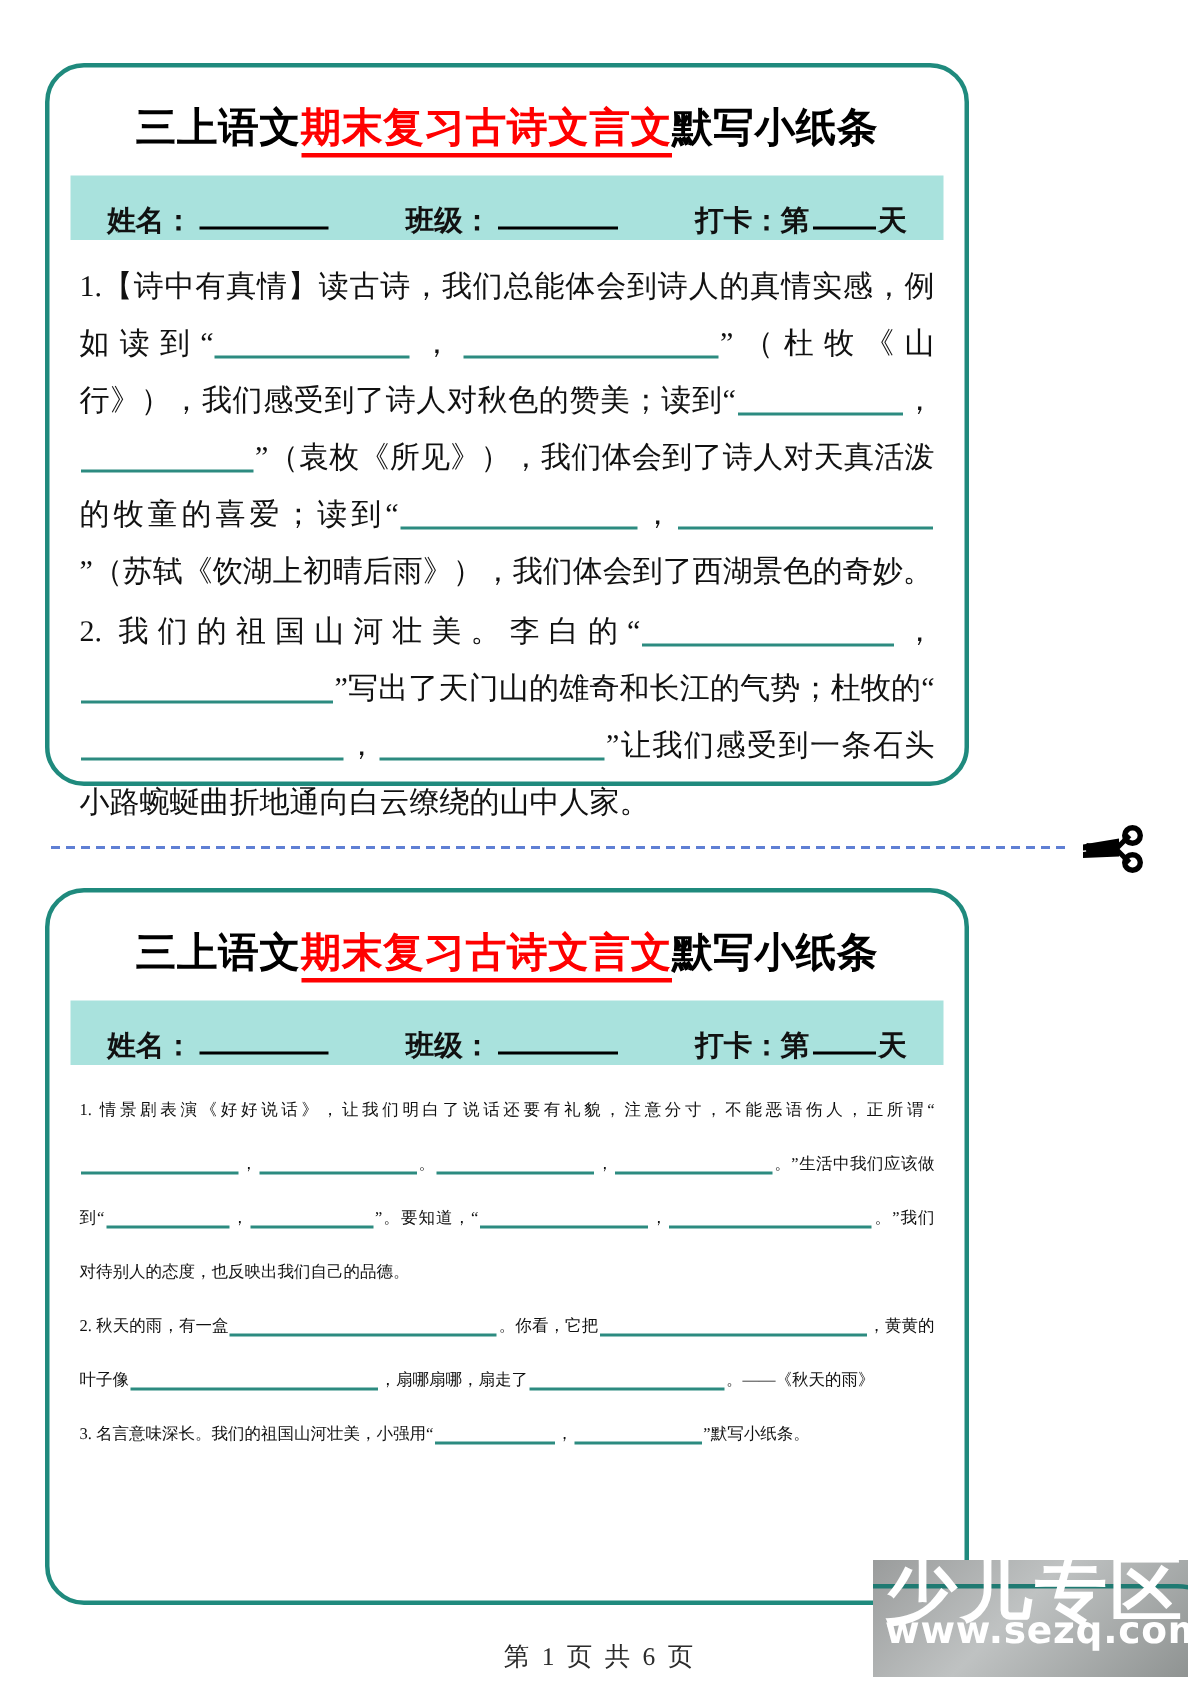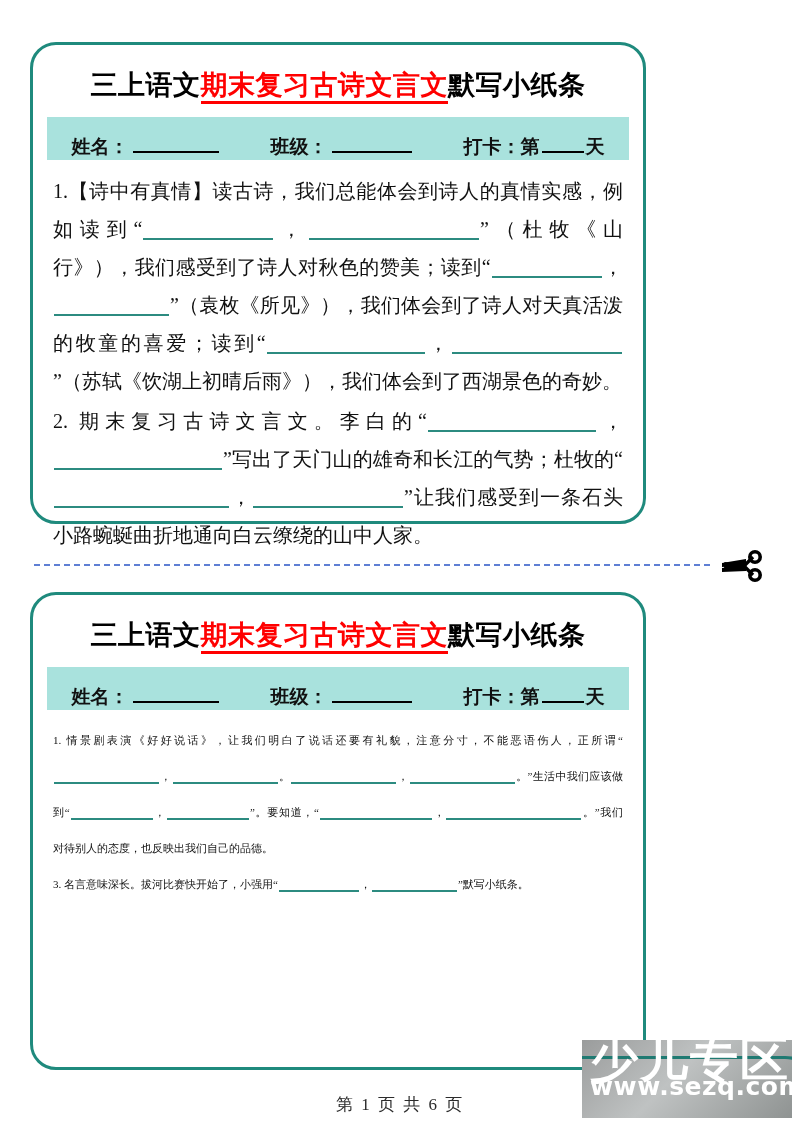--- a/index.html
+++ b/index.html
@@ -202,21 +202,21 @@
         <span>打卡：第</span>
           <span class="blank-solid b-day"></span>
           <span>天</span>
       </span>
     </div>
 
     <div class="card-body">
 
       <p class="q"><span>1.</span><span>【诗中有真情】读古诗，我们总能体会到诗人的真情实感，例如读到“</span><span class="bl" style="width:130px"></span><span>，</span><span class="bl" style="width:170px"></span><span>”（杜牧《山行》），我们感受到了诗人对秋色的赞美；读到“</span><span class="bl" style="width:110px"></span><span>，</span><span class="bl" style="width:115px"></span><span>”（袁枚《所见》），我们体会到了诗人对天真活泼的牧童的喜爱；读到“</span><span class="bl" style="width:158px"></span><span>，</span><span class="bl" style="width:170px"></span><span>”（苏轼《饮湖上初晴后雨》），我们体会到了西湖景色的奇妙。</span></p>
 
-      <p class="q"><span>2.</span>&nbsp;<span>期末复习古诗文言文。李白的“</span><span class="bl" style="width:168px"></span><span>，</span><span class="bl" style="width:168px"></span><span>”写出了天门山的雄奇和长江的气势；杜牧的“</span><span class="bl" style="width:175px"></span><span>，</span><span class="bl" style="width:150px"></span><span>”让我们感受到一条石头小路蜿蜒曲折地通向白云缭绕的山中人家。</span></p>
+      <p class="q"><span>2.</span>&nbsp;<span>我们的祖国山河壮美。李白的“</span><span class="bl" style="width:168px"></span><span>，</span><span class="bl" style="width:168px"></span><span>”写出了天门山的雄奇和长江的气势；杜牧的“</span><span class="bl" style="width:175px"></span><span>，</span><span class="bl" style="width:150px"></span><span>”让我们感受到一条石头小路蜿蜒曲折地通向白云缭绕的山中人家。</span></p>
 
     </div>
   </div>
 
   <div class="cut-row">
     <div class="cut-line"></div>
     <svg class="scissors" viewBox="0 0 44 40">
       <g fill="currentColor">
         <path d="M2 17 L26 13 L26 19 L2 21 Z"></path>
         <path d="M2 27 L26 24 L26 30 L2 31 Z" transform="translate(0,-5)"></path>
@@ -249,22 +249,23 @@
         <span>打卡：第</span>
           <span class="blank-solid b-day"></span>
           <span>天</span>
       </span>
     </div>
 
     <div class="card-body">
 
       <p class="q"><span>1.</span>&nbsp;<span>情景剧表演《好好说话》，让我们明白了说话还要有礼貌，注意分寸，不能恶语伤人，正所谓“</span><span class="bl" style="width:105px"></span><span>，</span><span class="bl" style="width:105px"></span><span>。</span><span class="bl" style="width:105px"></span><span>，</span><span class="bl" style="width:105px"></span><span>。”生活中我们应该做到“</span><span class="bl" style="width:82px"></span><span>，</span><span class="bl" style="width:82px"></span><span>”。要知道，“</span><span class="bl" style="width:112px"></span><span>，</span><span class="bl" style="width:135px"></span><span>。”我们对待别人的态度，也反映出我们自己的品德。</span></p>
 
-
-      <p class="q"><span>3.</span>&nbsp;<span>名言意味深长。拔河比赛快开始了，小强用“</span><span class="bl" style="width:80px"></span><span>，</span><span class="bl" style="width:85px"></span><span>”默写小纸条。</span></p>
+      <p class="q"><span>2.</span>&nbsp;<span>秋天的雨，有一盒</span><span class="bl" style="width:178px"></span><span>。你看，它把</span><span class="bl" style="width:178px"></span><span>，黄黄的叶子像</span><span class="bl" style="width:165px"></span><span>，扇哪扇哪，扇走了</span><span class="bl" style="width:130px"></span><span>。——《秋天的雨》</span></p>
+
+      <p class="q"><span>3.</span>&nbsp;<span>名言意味深长。我们的祖国山河壮美，小强用“</span><span class="bl" style="width:80px"></span><span>，</span><span class="bl" style="width:85px"></span><span>”默写小纸条。</span></p>
 
 
     </div>
   </div>
 
   <div class="footer-page">第 1 页 共 6 页</div>
 
   <div class="watermark">
     <div class="wm-swoosh"></div>
     <div class="wm-cn">少儿专区</div>

